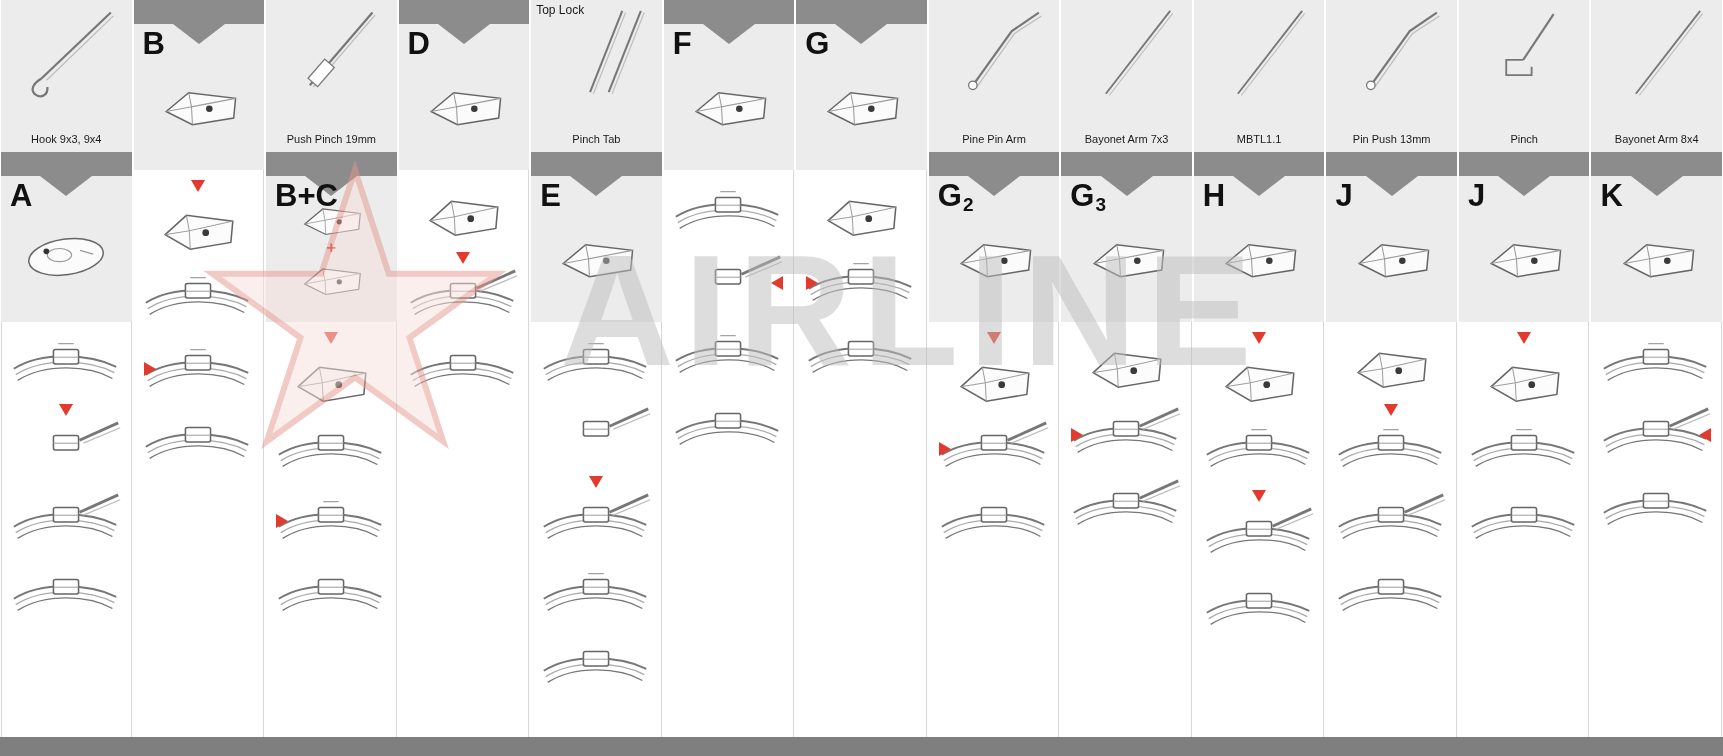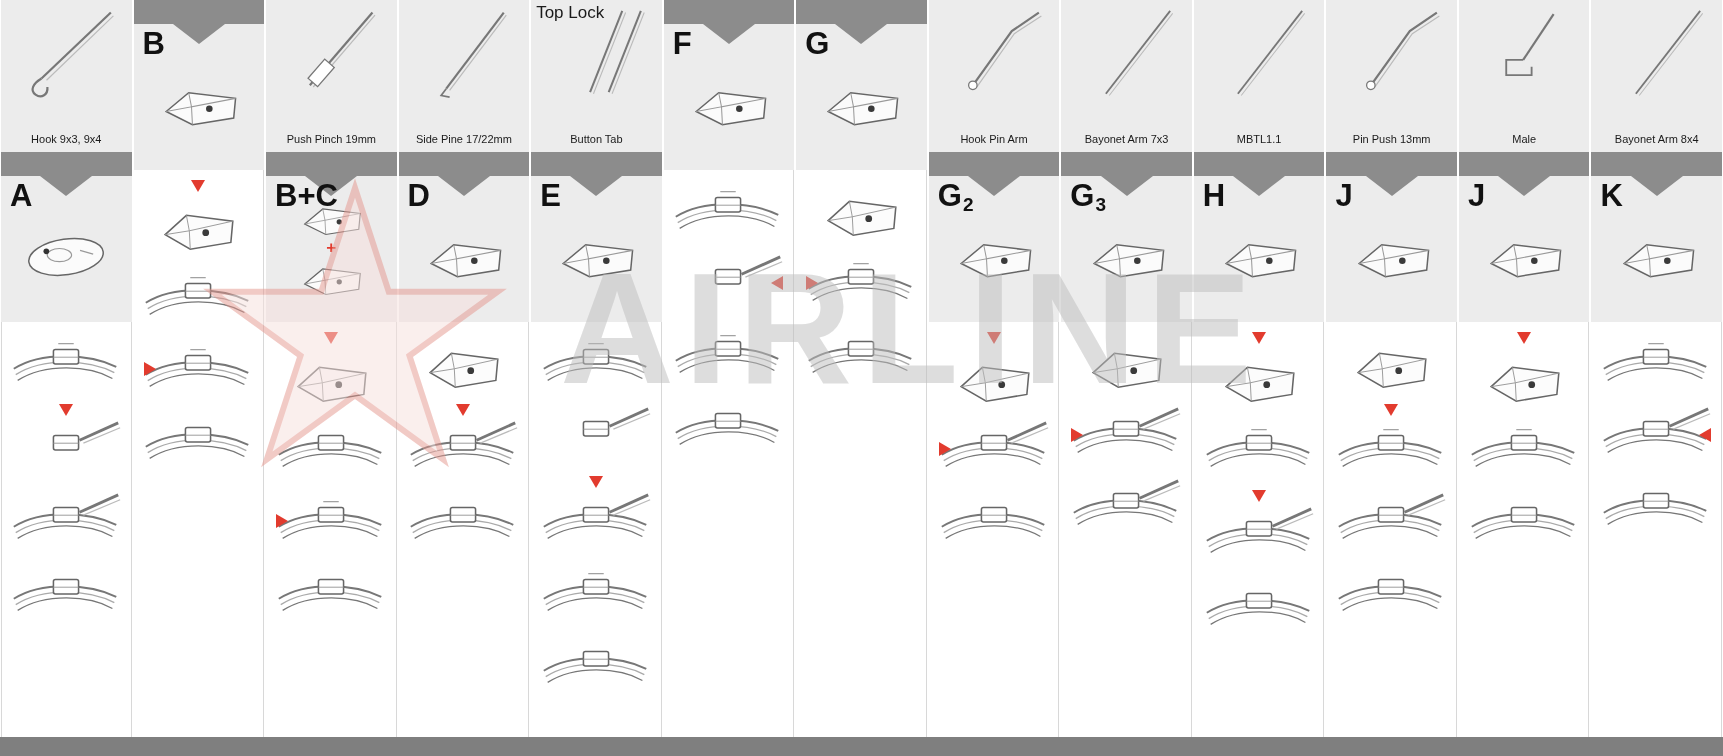--- a/index.html
+++ b/index.html
@@ -18,21 +18,21 @@
   }
   .col { display: flex; flex-direction: column; padding: 0 1px; min-width: 0; }
 
   .arm-cell { height: 152px; background: #ececec; position: relative; }
   .arm-art { position: absolute; top: 4px; left: 50%; transform: translateX(-50%); width: 110px; height: 100px; }
   .arm-art svg { width: 100%; height: 100%; display: block; }
   .arm-label {
     position: absolute; bottom: 6px; left: 0; right: 0;
     text-align: center; font-size: 11px; color: #1a1a1a; line-height: 1.18; padding: 0 16px;
   }
-  .top-note { position: absolute; top: 3px; left: 5px; font-size: 17px; color: #1a1a1a; }
+  .top-note { position: absolute; top: 3px; left: 5px; font-size: 12px; color: #1a1a1a; }
 
   .band { height: 24px; background: #8c8c8c; }
 
   .letter-cell { height: 146px; background: #ececec; position: relative; }
   .notch {
     position: absolute; top: 0; left: 50%; transform: translateX(-50%);
     width: 0; height: 0;
     border-left: 26px solid transparent; border-right: 26px solid transparent;
     border-top: 20px solid #8c8c8c;
   }
@@ -60,21 +60,21 @@
     position: absolute; left: 6px; top: 50%; transform: translateY(-50%);
     width: 0; height: 0;
     border-top: 7px solid transparent; border-bottom: 7px solid transparent; border-left: 12px solid #e23b2e;
   }
   .arrow-left {
     position: absolute; right: 6px; top: 50%; transform: translateY(-50%);
     width: 0; height: 0;
     border-top: 7px solid transparent; border-bottom: 7px solid transparent; border-right: 12px solid #e23b2e;
   }
 
-  .watermark { position: absolute; left: 0; top: 156px; width: 100%; height: 430px; pointer-events: none; z-index: 6; opacity: .5; }
+  .watermark { position: absolute; left: 0; top: 138px; width: 100%; height: 430px; pointer-events: none; z-index: 6; opacity: .5; }
   .wm-star { position: absolute; left: 190px; top: 12px; width: 330px; height: 340px; }
   .wm-text {
     position: absolute; left: 560px; top: 82px;
     font-size: 158px; font-weight: bold; letter-spacing: 10px; color: #bdbdbd; white-space: nowrap;
   }
 
   .footer { position: absolute; left: 0; bottom: 0; width: 100%; height: 19px; background: #7f7f7f; }
 </style>
 </head>
 <body>
@@ -299,30 +299,20 @@
                 <path d="M8,42 C36,24 84,26 110,40" fill="none" stroke="#aaa" stroke-width="1.3"></path>
                 <path d="M10,48 C38,30 84,32 108,46" fill="none" stroke="#777" stroke-width="1.3"></path>
                 <rect x="47" y="16" width="26" height="15" rx="2" fill="#fff" stroke="#666" stroke-width="1.6"></rect>
                 <line x1="47" y1="24" x2="73" y2="24" stroke="#999" stroke-width="1"></line>
               </svg>
             </div>
           </div>
         </div>
       </div>
       <div class="col">
-        <div class="arm-cell">
-          <div class="arm-art">
-            <svg viewBox="0 0 130 110" xmlns="http://www.w3.org/2000/svg">
-              <path d="M112,6 L44,96" stroke="#777" stroke-width="2.6" fill="none"></path>
-              <path d="M115,9 L48,98" stroke="#bbb" stroke-width="1.4" fill="none"></path>
-              <path d="M44,96 l-6,8 l10,2" stroke="#777" stroke-width="2" fill="none"></path>
-            </svg>
-          </div>
-          <div class="arm-label">Side Pine 17/22mm</div>
-        </div>
         <div class="band"></div>
         <div class="letter-cell">
           <div class="notch"></div>
           <div class="letter"><span>D</span></div>
           <div class="adapter-art">
             <svg viewBox="0 0 110 64" xmlns="http://www.w3.org/2000/svg">
               <polygon points="20,40 44,20 94,26 92,47 48,54" fill="#fbfbfb" stroke="#666" stroke-width="1.6"></polygon>
               <polyline points="44,20 47,35 94,26" fill="none" stroke="#999" stroke-width="1.1"></polyline>
               <polyline points="20,40 47,35 48,54" fill="none" stroke="#999" stroke-width="1.1"></polyline>
               <circle cx="66" cy="37" r="3.5" fill="#3a3a3a"></circle>
@@ -371,21 +361,21 @@
         <div class="arm-cell">
           <div class="arm-art">
             <svg viewBox="0 0 130 110" xmlns="http://www.w3.org/2000/svg">
               <path d="M96,4 L58,100" stroke="#777" stroke-width="2.4" fill="none"></path>
               <path d="M100,6 L62,102" stroke="#bbb" stroke-width="1.3" fill="none"></path>
               <path d="M118,4 L80,100" stroke="#777" stroke-width="2.4" fill="none"></path>
               <path d="M122,6 L84,102" stroke="#bbb" stroke-width="1.3" fill="none"></path>
             </svg>
           </div>
           <div class="top-note">Top Lock</div>
-          <div class="arm-label">Button Tab</div>
+          <div class="arm-label">Pinch Tab</div>
         </div>
         <div class="band"></div>
         <div class="letter-cell">
           <div class="notch"></div>
           <div class="letter"><span>E</span></div>
           <div class="adapter-art">
             <svg viewBox="0 0 110 64" xmlns="http://www.w3.org/2000/svg">
               <polygon points="20,40 44,20 94,26 92,47 48,54" fill="#fbfbfb" stroke="#666" stroke-width="1.6"></polygon>
               <polyline points="44,20 47,35 94,26" fill="none" stroke="#999" stroke-width="1.1"></polyline>
               <polyline points="20,40 47,35 48,54" fill="none" stroke="#999" stroke-width="1.1"></polyline>
@@ -571,21 +561,21 @@
       </div>
       <div class="col">
         <div class="arm-cell">
           <div class="arm-art">
             <svg viewBox="0 0 130 110" xmlns="http://www.w3.org/2000/svg">
               <polyline points="118,6 86,28 40,92" fill="none" stroke="#777" stroke-width="2.6"></polyline>
               <polyline points="121,10 89,31 44,95" fill="none" stroke="#bbb" stroke-width="1.4"></polyline>
               <circle cx="40" cy="92" r="5" fill="#fff" stroke="#777" stroke-width="1.5"></circle>
             </svg>
           </div>
-          <div class="arm-label">Hook Pin Arm</div>
+          <div class="arm-label">Pine Pin Arm</div>
         </div>
         <div class="band"></div>
         <div class="letter-cell">
           <div class="notch"></div>
           <div class="letter"><span>G</span><span class="sub">2</span></div>
           <div class="adapter-art">
             <svg viewBox="0 0 110 64" xmlns="http://www.w3.org/2000/svg">
               <polygon points="20,40 44,20 94,26 92,47 48,54" fill="#fbfbfb" stroke="#666" stroke-width="1.6"></polygon>
               <polyline points="44,20 47,35 94,26" fill="none" stroke="#999" stroke-width="1.1"></polyline>
               <polyline points="20,40 47,35 48,54" fill="none" stroke="#999" stroke-width="1.1"></polyline>
@@ -844,21 +834,21 @@
         </div>
       </div>
       <div class="col">
         <div class="arm-cell">
           <div class="arm-art">
             <svg viewBox="0 0 130 110" xmlns="http://www.w3.org/2000/svg">
               <path d="M100,8 L64,62" stroke="#777" stroke-width="2.6" fill="none"></path>
               <path d="M64,62 L44,62 L44,80 L74,80 L74,70" stroke="#777" stroke-width="2.2" fill="none"></path>
             </svg>
           </div>
-          <div class="arm-label">Male</div>
+          <div class="arm-label">Pinch</div>
         </div>
         <div class="band"></div>
         <div class="letter-cell">
           <div class="notch"></div>
           <div class="letter"><span>J</span></div>
           <div class="adapter-art">
             <svg viewBox="0 0 110 64" xmlns="http://www.w3.org/2000/svg">
               <polygon points="20,40 44,20 94,26 92,47 48,54" fill="#fbfbfb" stroke="#666" stroke-width="1.6"></polygon>
               <polyline points="44,20 47,35 94,26" fill="none" stroke="#999" stroke-width="1.1"></polyline>
               <polyline points="20,40 47,35 48,54" fill="none" stroke="#999" stroke-width="1.1"></polyline>

